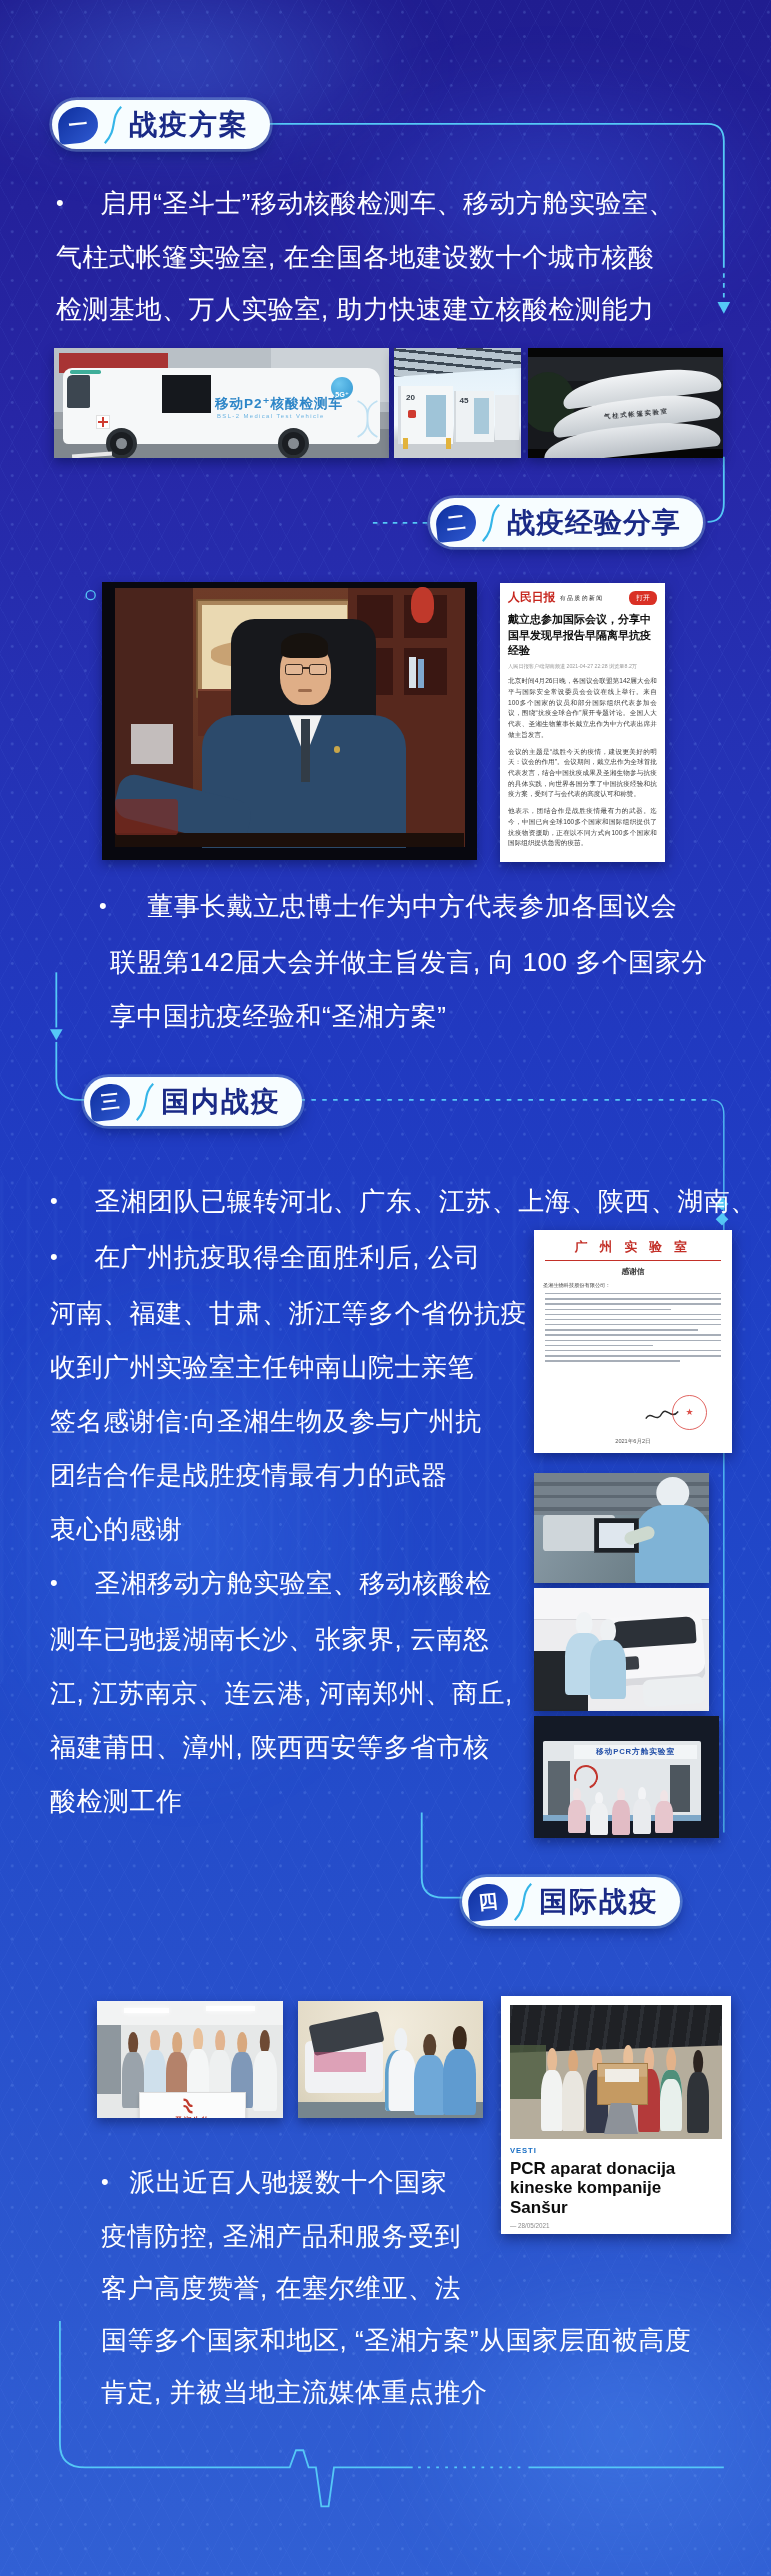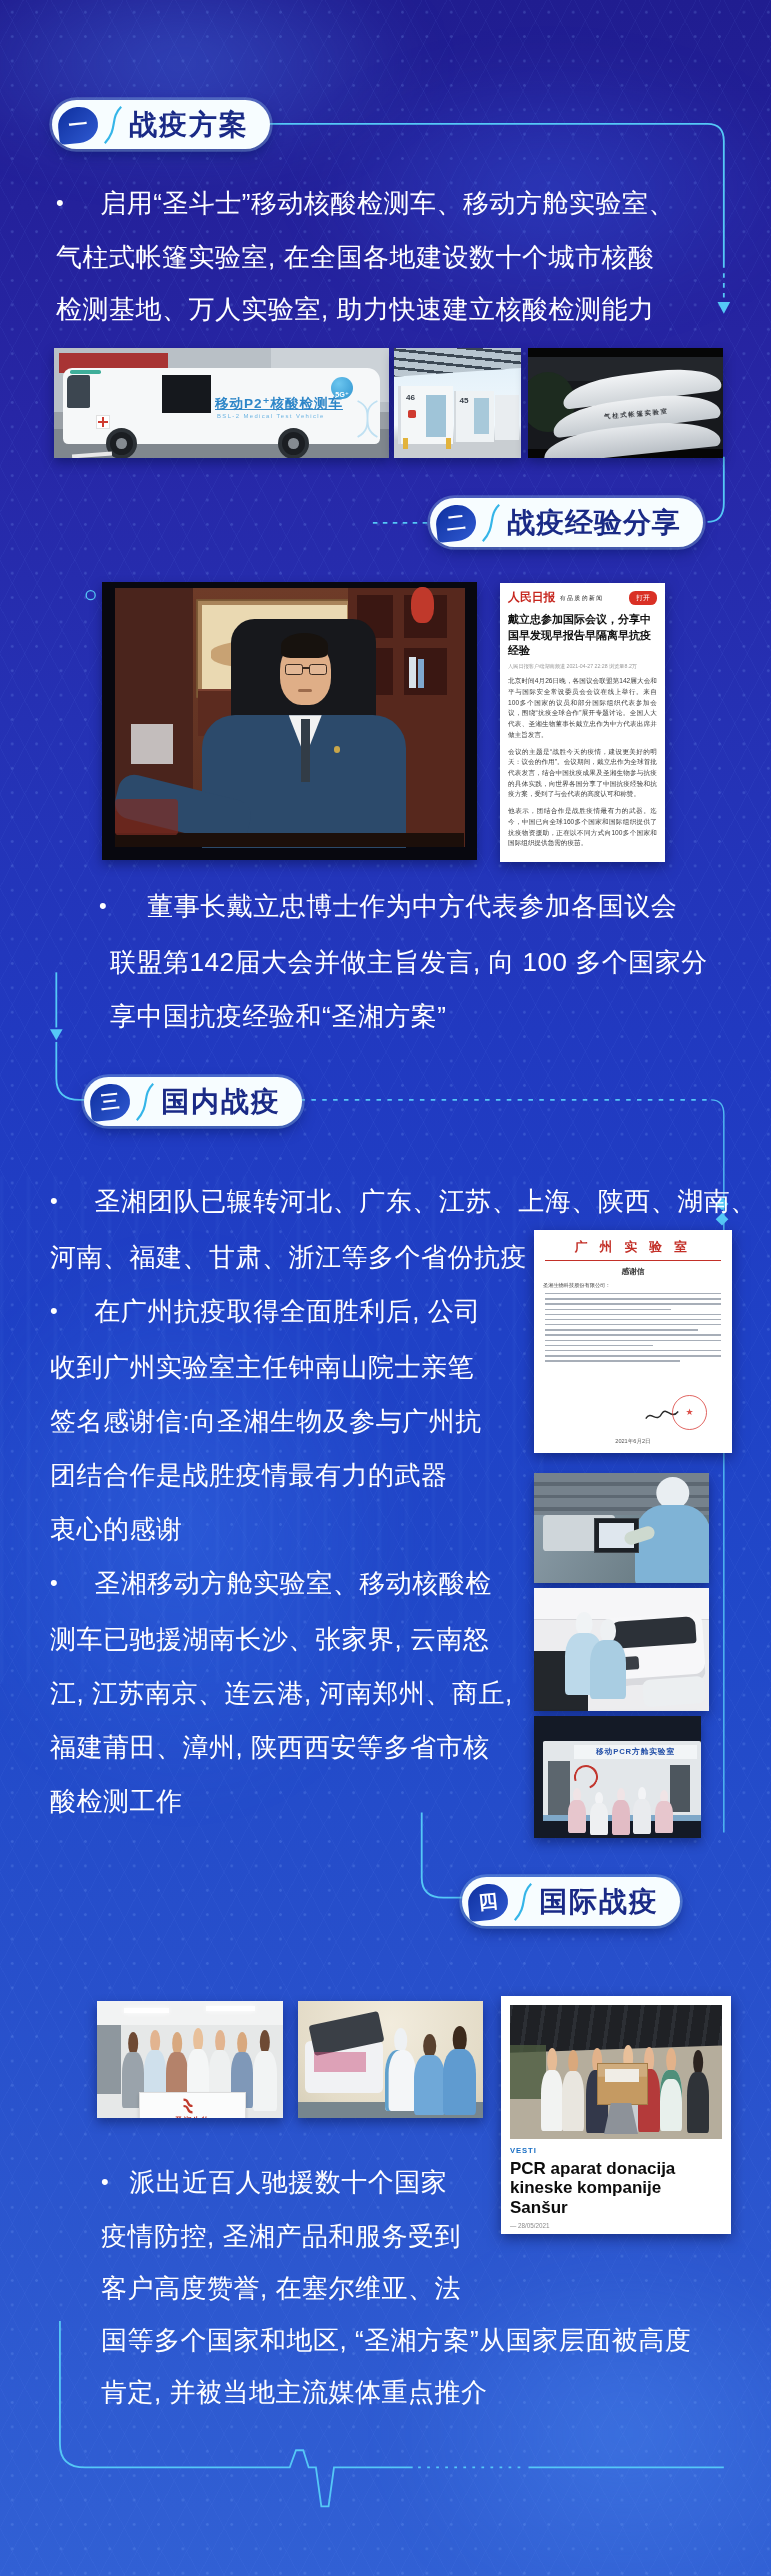--- a/index.html
+++ b/index.html
@@ -64,21 +64,21 @@
   .lbar{height:1.4px;background:#a7aeb8;margin:3.8px 1.8px 0;}
   .seal{position:absolute;right:25px;bottom:23.5px;width:33px;height:33px;border:1.8px solid rgba(214,50,44,.75);
     border-radius:50%;color:rgba(214,50,44,.85);font-size:9px;display:flex;align-items:center;justify-content:center;}
   .ldate{position:absolute;left:0;right:0;bottom:7.2px;text-align:center;color:#555;font-size:5.6px;}
   
   .vcard{left:501px;top:1996px;width:230px;height:238px;padding:9px;box-sizing:border-box;}
   .vlabel{color:#1a6fc4;font-size:7.7px;font-weight:bold;letter-spacing:0.9px;margin-top:6.3px;}
   .vhead{color:#0c0c0c;font-size:17px;font-weight:bold;line-height:1.15;margin-top:3.6px;}
   .vdate{color:#8a8a8a;font-size:6.3px;margin-top:4.5px;}
   
-  .bustitle{color:#2e86c8;font-size:13.6px;font-weight:bold;letter-spacing:0.9px;text-decoration:underline;}
+  .bustitle{color:#2e86c8;font-size:13.6px;font-weight:bold;letter-spacing:0.9px;}
   .bussub{color:#6db4e2;font-size:5.9px;letter-spacing:1.4px;}
   .fiveg{position:absolute;width:22px;height:22px;border-radius:50%;background:radial-gradient(circle at 35% 30%,#6cc6ef,#2f93cf);
     color:#fff;font-size:7.2px;font-weight:bold;display:flex;align-items:flex-end;justify-content:center;}
   .wheel{position:absolute;width:31px;height:31px;border-radius:50%;background:#1b1e22;border:4.5px solid #2c3136;box-sizing:border-box;}
   .wheel:after{content:"";position:absolute;inset:6.3px;border-radius:50%;background:#858b91;}
   .cnum{position:absolute;color:#39414a;font-size:8.1px;font-weight:bold;}
   .tentlbl{position:absolute;color:#3c3f44;font-size:6.3px;letter-spacing:1.8px;font-weight:bold;}
   .signstrip{position:absolute;background:#f2f5f7;color:#2450a8;font-weight:bold;font-size:7.7px;
     letter-spacing:0.9px;display:flex;align-items:center;justify-content:center;}
   .brandtxt{color:#c0392b;font-size:8.1px;font-weight:bold;letter-spacing:0.9px;}
@@ -157,21 +157,21 @@
     </div>
     <div class="wheel" style="left:52px;top:80px;"></div>
     <div class="wheel" style="left:224px;top:80px;"></div>
     <div class="abs" style="left:18px;bottom:1.8px;width:40px;height:3.6px;background:#e8e8e8;transform:rotate(-4deg);"></div>
   </div>
 
   <div class="ph" style="left:394px;top:348px;width:127px;height:110px;background:linear-gradient(180deg,#dfeef8,#f2f9fd 70%,#c9ced2 84%,#c9ced2);">
     <div class="abs" style="left:-9px;top:-16.3px;width:154px;height:40px;background:repeating-linear-gradient(10deg,#3c4854 0 2.7px,rgba(60,72,84,.25) 2.7px 9px);transform:rotate(-4deg);"></div>
     <div class="abs" style="left:3.6px;top:38px;width:52px;height:58px;background:#f4f7f8;border-left:3.6px solid #d8dde2;">
       <div class="abs" style="left:25px;top:9px;width:20px;height:42px;background:#9fc4d8;"></div>
-      <div class="cnum" style="left:5.4px;top:7.2px;">46</div>
+      <div class="cnum" style="left:5.4px;top:7.2px;">20</div>
       <div class="abs" style="left:7.2px;top:23.5px;width:8.1px;height:8.1px;background:#cf3b30;border-radius:1.8px;"></div>
     </div>
     <div class="abs" style="left:60px;top:43px;width:38px;height:51px;background:#eef2f4;border-left:2.7px solid #d4dade;">
       <div class="abs" style="left:18px;top:7.2px;width:14.5px;height:36px;background:#a8c9da;"></div>
       <div class="cnum" style="left:3.6px;top:5.4px;">45</div>
     </div>
     <div class="abs" style="left:101px;top:47px;width:23.5px;height:45px;background:#e9edf0;"></div>
     <div class="abs" style="left:9px;top:90px;width:4.5px;height:11px;background:#e2b33c;"></div>
     <div class="abs" style="left:52px;top:90px;width:4.5px;height:11px;background:#e2b33c;"></div>
   </div>
@@ -262,22 +262,22 @@
         <span>三</span>
       </div>
     <svg class="swoosh" width="22" height="40" viewBox="0 0 24 44">
         <path d="M21 2 C8 15 18 26 3 42" stroke="#35b5e8" stroke-width="2.4" fill="none"></path>
       </svg>
     <span class="plabel">国内战疫</span>
   </div>
 
   <div class="blk b3">
     <span class="ln"><span class="bdot">•</span><span>圣湘团队已辗转河北、广东、江苏、上海、陕西、湖南、</span></span>
+    <span class="ln"><span class="bdot">•</span><span>在广州抗疫取得全面胜利后, 公司</span></span>
     <span class="ln">河南、福建、甘肃、浙江等多个省份抗疫</span>
-    <span class="ln"><span class="bdot">•</span><span>在广州抗疫取得全面胜利后, 公司</span></span>
     <span class="ln">收到广州实验室主任钟南山院士亲笔</span>
     <span class="ln">签名感谢信:向圣湘生物及参与广州抗</span>
     <span class="ln">团结合作是战胜疫情最有力的武器</span>
     <span class="ln">衷心的感谢</span>
     <span class="ln"><span class="bdot">•</span><span>圣湘移动方舱实验室、移动核酸检</span></span>
     <span class="ln">测车已驰援湖南长沙、张家界, 云南怒</span>
     <span class="ln">江, 江苏南京、连云港, 河南郑州、商丘,</span>
     <span class="ln">福建莆田、漳州, 陕西西安等多省市核</span>
     <span class="ln">酸检测工作</span>
   </div>
@@ -336,21 +336,21 @@
     <div class="fig" style="left:31px;top:23.5px;width:38px;height:83px;">
       <div class="hd" style="background:#f0f3f5;"></div>
       <div class="bd" style="background:#bcd9ea;"></div>
     </div>
     <div class="fig" style="left:56px;top:31px;width:36px;height:80px;">
       <div class="hd" style="background:#eef1f3;"></div>
       <div class="bd" style="background:#a9cde2;"></div>
     </div>
   </div>
 
-  <div class="ph" style="left:534px;top:1716px;width:167px;height:122px;background:#141a26;text-align:right;">
+  <div class="ph" style="left:534px;top:1716px;width:185px;height:122px;background:#141a26;text-align:right;">
     <div class="abs" style="left:9px;top:25px;width:158px;height:80px;background:#e3e7ea;border-radius:1.8px;">
       <div class="signstrip" style="left:31px;top:3.6px;width:123px;height:14.5px;">
           <span>移动PCR方舱实验室</span>
         </div>
       <div class="abs" style="left:31px;top:23.5px;width:20px;height:20px;border:2.7px solid #c2372f;border-radius:50%;border-bottom-color:transparent;transform:rotate(25deg);"></div>
       <div class="abs" style="left:0;bottom:0;width:100%;height:6.3px;background:#7fa8c8;"></div>
       <div class="abs" style="left:5.4px;top:20px;width:22px;height:54px;background:#5c666e;"></div>
       <div class="abs" style="left:127px;top:23.5px;width:20px;height:47px;background:#4d565e;"></div>
     </div>
     <div class="fig" style="left:34px;top:72px;width:18px;height:45px;">

